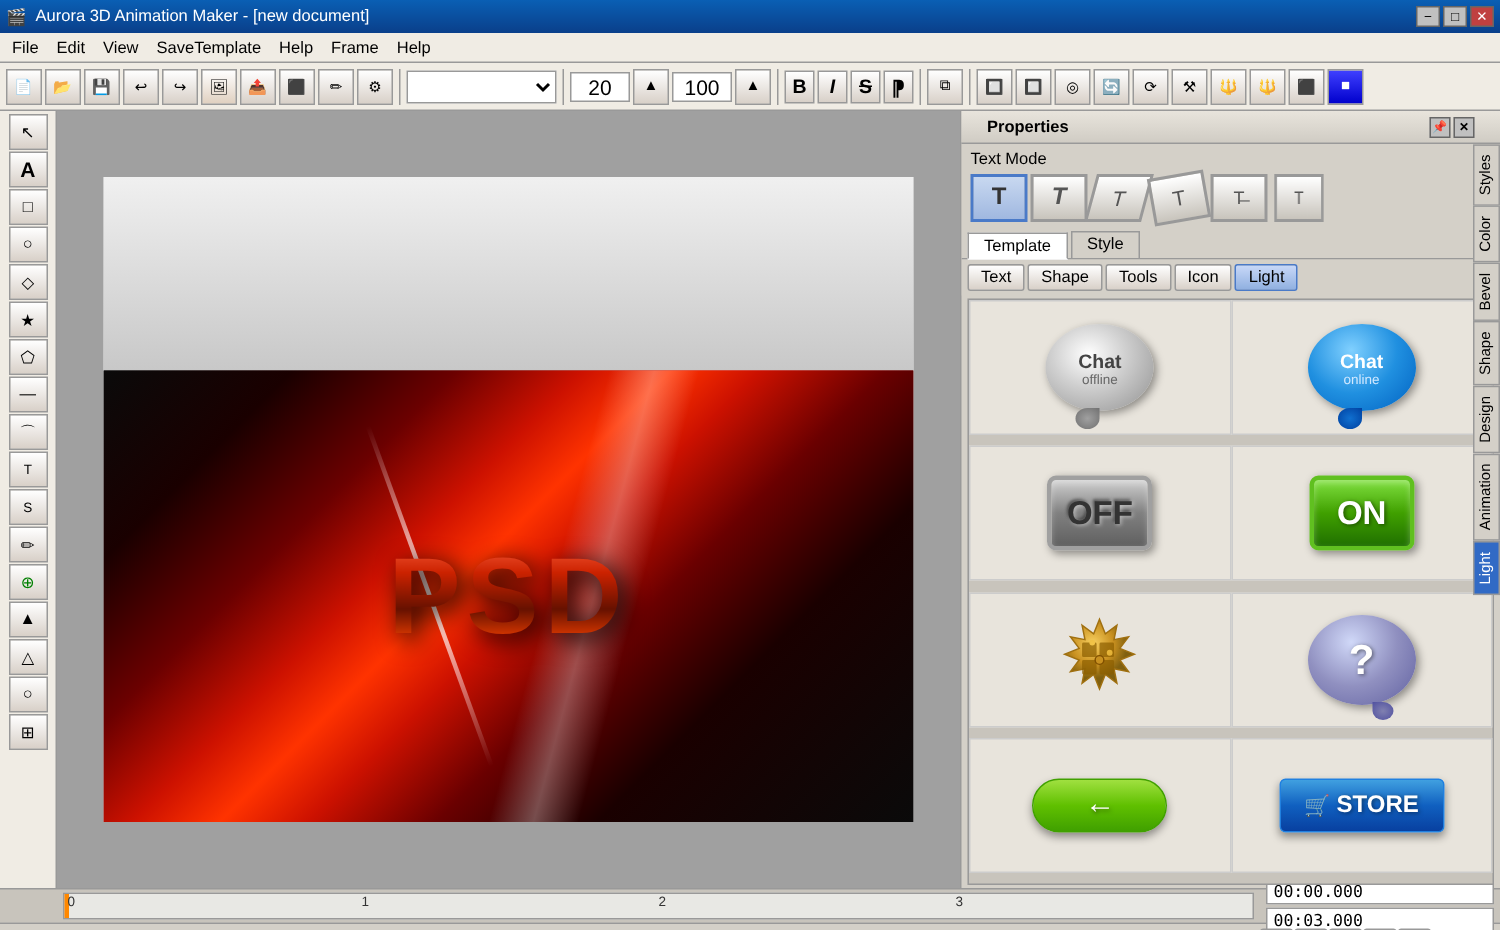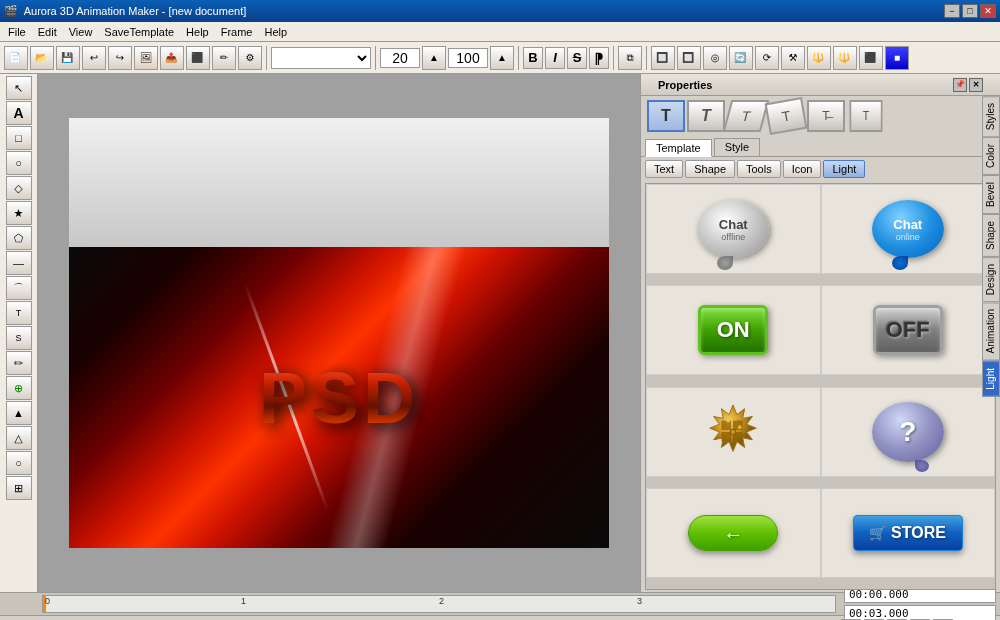--- a/index.html
+++ b/index.html
@@ -215,20 +215,21 @@
       <span>Properties</span>
       <div class="prop-controls">
         <div class="prop-btn">📌</div>
         <div class="prop-btn">✕</div>
       </div>
     </div>
 
     <div class="properties-body">
 
       <div class="text-mode-section">
+        <div class="text-mode-label">Text Mode</div>
         <div class="text-mode-icons">
           <div class="text-mode-icon active" style="color:#333;font-weight:bold;">T</div>
           <div class="text-mode-icon" style="color:#555;font-weight:bold;font-style:italic;">T</div>
           <div class="text-mode-icon" style="color:#555;font-size:14px;transform:skewX(-15deg);">T</div>
           <div class="text-mode-icon" style="color:#555;font-size:14px;transform:rotate(-10deg);">T</div>
           <div class="text-mode-icon" style="color:#555;font-size:12px;">T̶</div>
           <div class="text-mode-icon" style="color:#555;font-size:12px;transform:rotateY(30deg);">T</div>
         </div>
       </div>
 
@@ -259,25 +260,25 @@
         <div class="icon-cell">
           <div style="position:relative;width:80px;height:70px;display:flex;align-items:center;justify-content:center;">
             <div class="chat-bubble-blue">
               <span style="font-size:13px;font-weight:bold;color:white;">Chat</span>
               <span style="font-size:9px;color:#d0e8ff;">online</span>
             </div>
           </div>
         </div>
 
         <div class="icon-cell">
+          <div class="off-btn">OFF</div>
+        </div>
+
+        <div class="icon-cell">
           <div class="on-btn">ON</div>
-        </div>
-
-        <div class="icon-cell">
-          <div class="off-btn">OFF</div>
         </div>
 
         <div class="icon-cell">
           <div class="puzzle-icon">
             <svg viewBox="0 0 64 64" width="62" height="62">
               <defs>
                 <radialGradient id="puzzleGrad" cx="40%" cy="35%">
                   <stop offset="0%" stop-color="#f8d060"></stop>
                   <stop offset="60%" stop-color="#c89020"></stop>
                   <stop offset="100%" stop-color="#806010"></stop>

